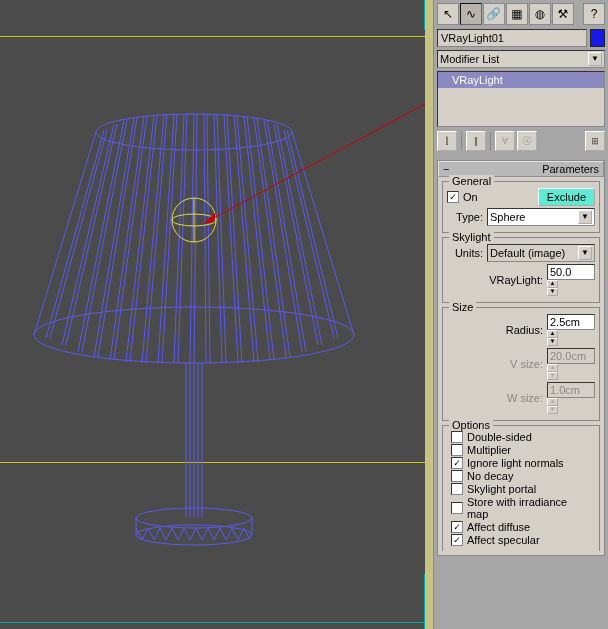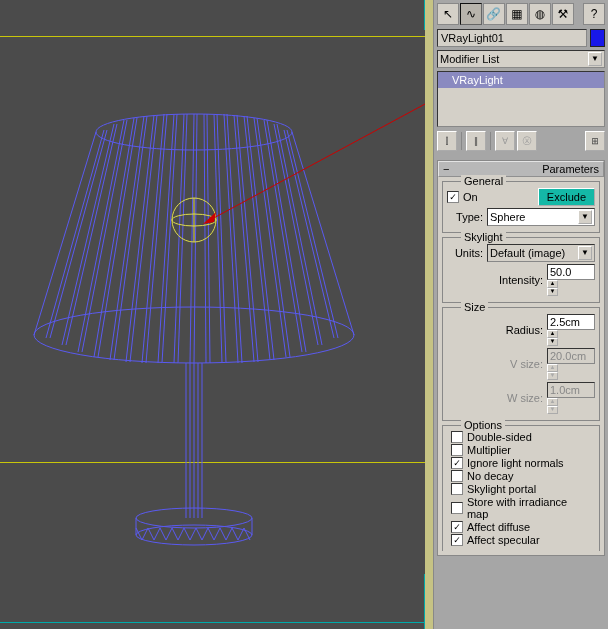--- a/index.html
+++ b/index.html
@@ -38,28 +38,28 @@
   .st-btn { width: 20px; height: 20px; background: #d4d0c8; border: 1px outset #fff; font-size: 9px; text-align: center; line-height: 18px; color: #444; }
   .st-btn.dis { color: #999; }
   .st-div { width: 1px; height: 18px; background: #888; margin: 0 2px; }
 
   .rollout { background: #d4d0c8; border: 1px solid #888; margin-bottom: 3px; }
   .rollout-head { background: #b8b8b8; height: 16px; display: flex; align-items: center; padding: 0 4px; border: 1px outset #e4e4e4; font-size: 11px; }
   .rollout-head .minus { width: 10px; }
   .rollout-head .title { flex: 1; text-align: right; }
 
   .group { border: 1px solid #888; margin: 4px; padding: 4px 4px 4px 4px; position: relative; }
-  .group-title { position: absolute; top: -7px; left: 18px; background: #d4d0c8; padding: 0 3px; font-size: 11px; }
+  .group-title { position: absolute; top: -7px; left: 6px; background: #d4d0c8; padding: 0 3px; font-size: 11px; }
 
   .row { display: flex; align-items: center; margin: 2px 0; min-height: 18px; justify-content: center; }
   .lbl { font-size: 11px; text-align: right; padding-right: 4px; }
   .lbl.w40 { width: 40px; }
   .chk { width: 12px; height: 12px; background: #fff; border: 1px inset #888; margin-right: 4px; display: inline-flex; align-items: center; justify-content: center; font-size: 9px; line-height: 9px; }
   .chk.checked::after { content: "✓"; color: #000; }
-  .btn { background: #14b8a6; border: 1px outset #fff; padding: 1px 8px; font-size: 11px; height: 18px; }
+  .btn { background: #5eead4; border: 1px outset #fff; padding: 1px 8px; font-size: 11px; height: 18px; }
   .num-field { display: flex; flex-direction: column; }
   .num-input { width: 48px; height: 16px; background: #fff; border: 1px inset #888; padding: 0 2px; font-size: 11px; }
   .num-input.dis { background: #d4d0c8; color: #888; }
   .spinner { width: 11px; display: flex; flex-direction: column; }
   .spin-btn { height: 8px; background: #d4d0c8; border: 1px outset #fff; font-size: 6px; line-height: 5px; text-align: center; }
   .spin-btn.dis { color: #aaa; }
   .color-box { width: 50px; height: 14px; background: #fff; border: 1px inset #888; }
   .dropdown { flex: 1; height: 18px; background: #fff; border: 1px inset #888; display: flex; align-items: center; padding: 0 2px; }
   .dropdown.gray { background: #d4d0c8; }
   .dropdown .dd-text { flex: 1; font-size: 11px; }
@@ -221,21 +221,21 @@
         <span class="group-title">Skylight</span>
         <div class="row">
           <span class="lbl w40">Units:</span>
           <div class="dropdown gray">
             <span class="dd-text">Default (image)</span>
             <div class="combo-arrow">▼</div>
           </div>
         </div>
         <div class="row">
           <div style="flex:1"></div>
-          <span class="lbl">Intensity:</span>
+          <span class="lbl">VRayLight:</span>
           <div class="num-field">
             <input class="num-input" value="50.0" style="">
             <div class="spinner">
                 <div class="spin-btn">▲</div>
                 <div class="spin-btn">▼</div>
               </div>
           </div>
         </div>
       </div>
 

